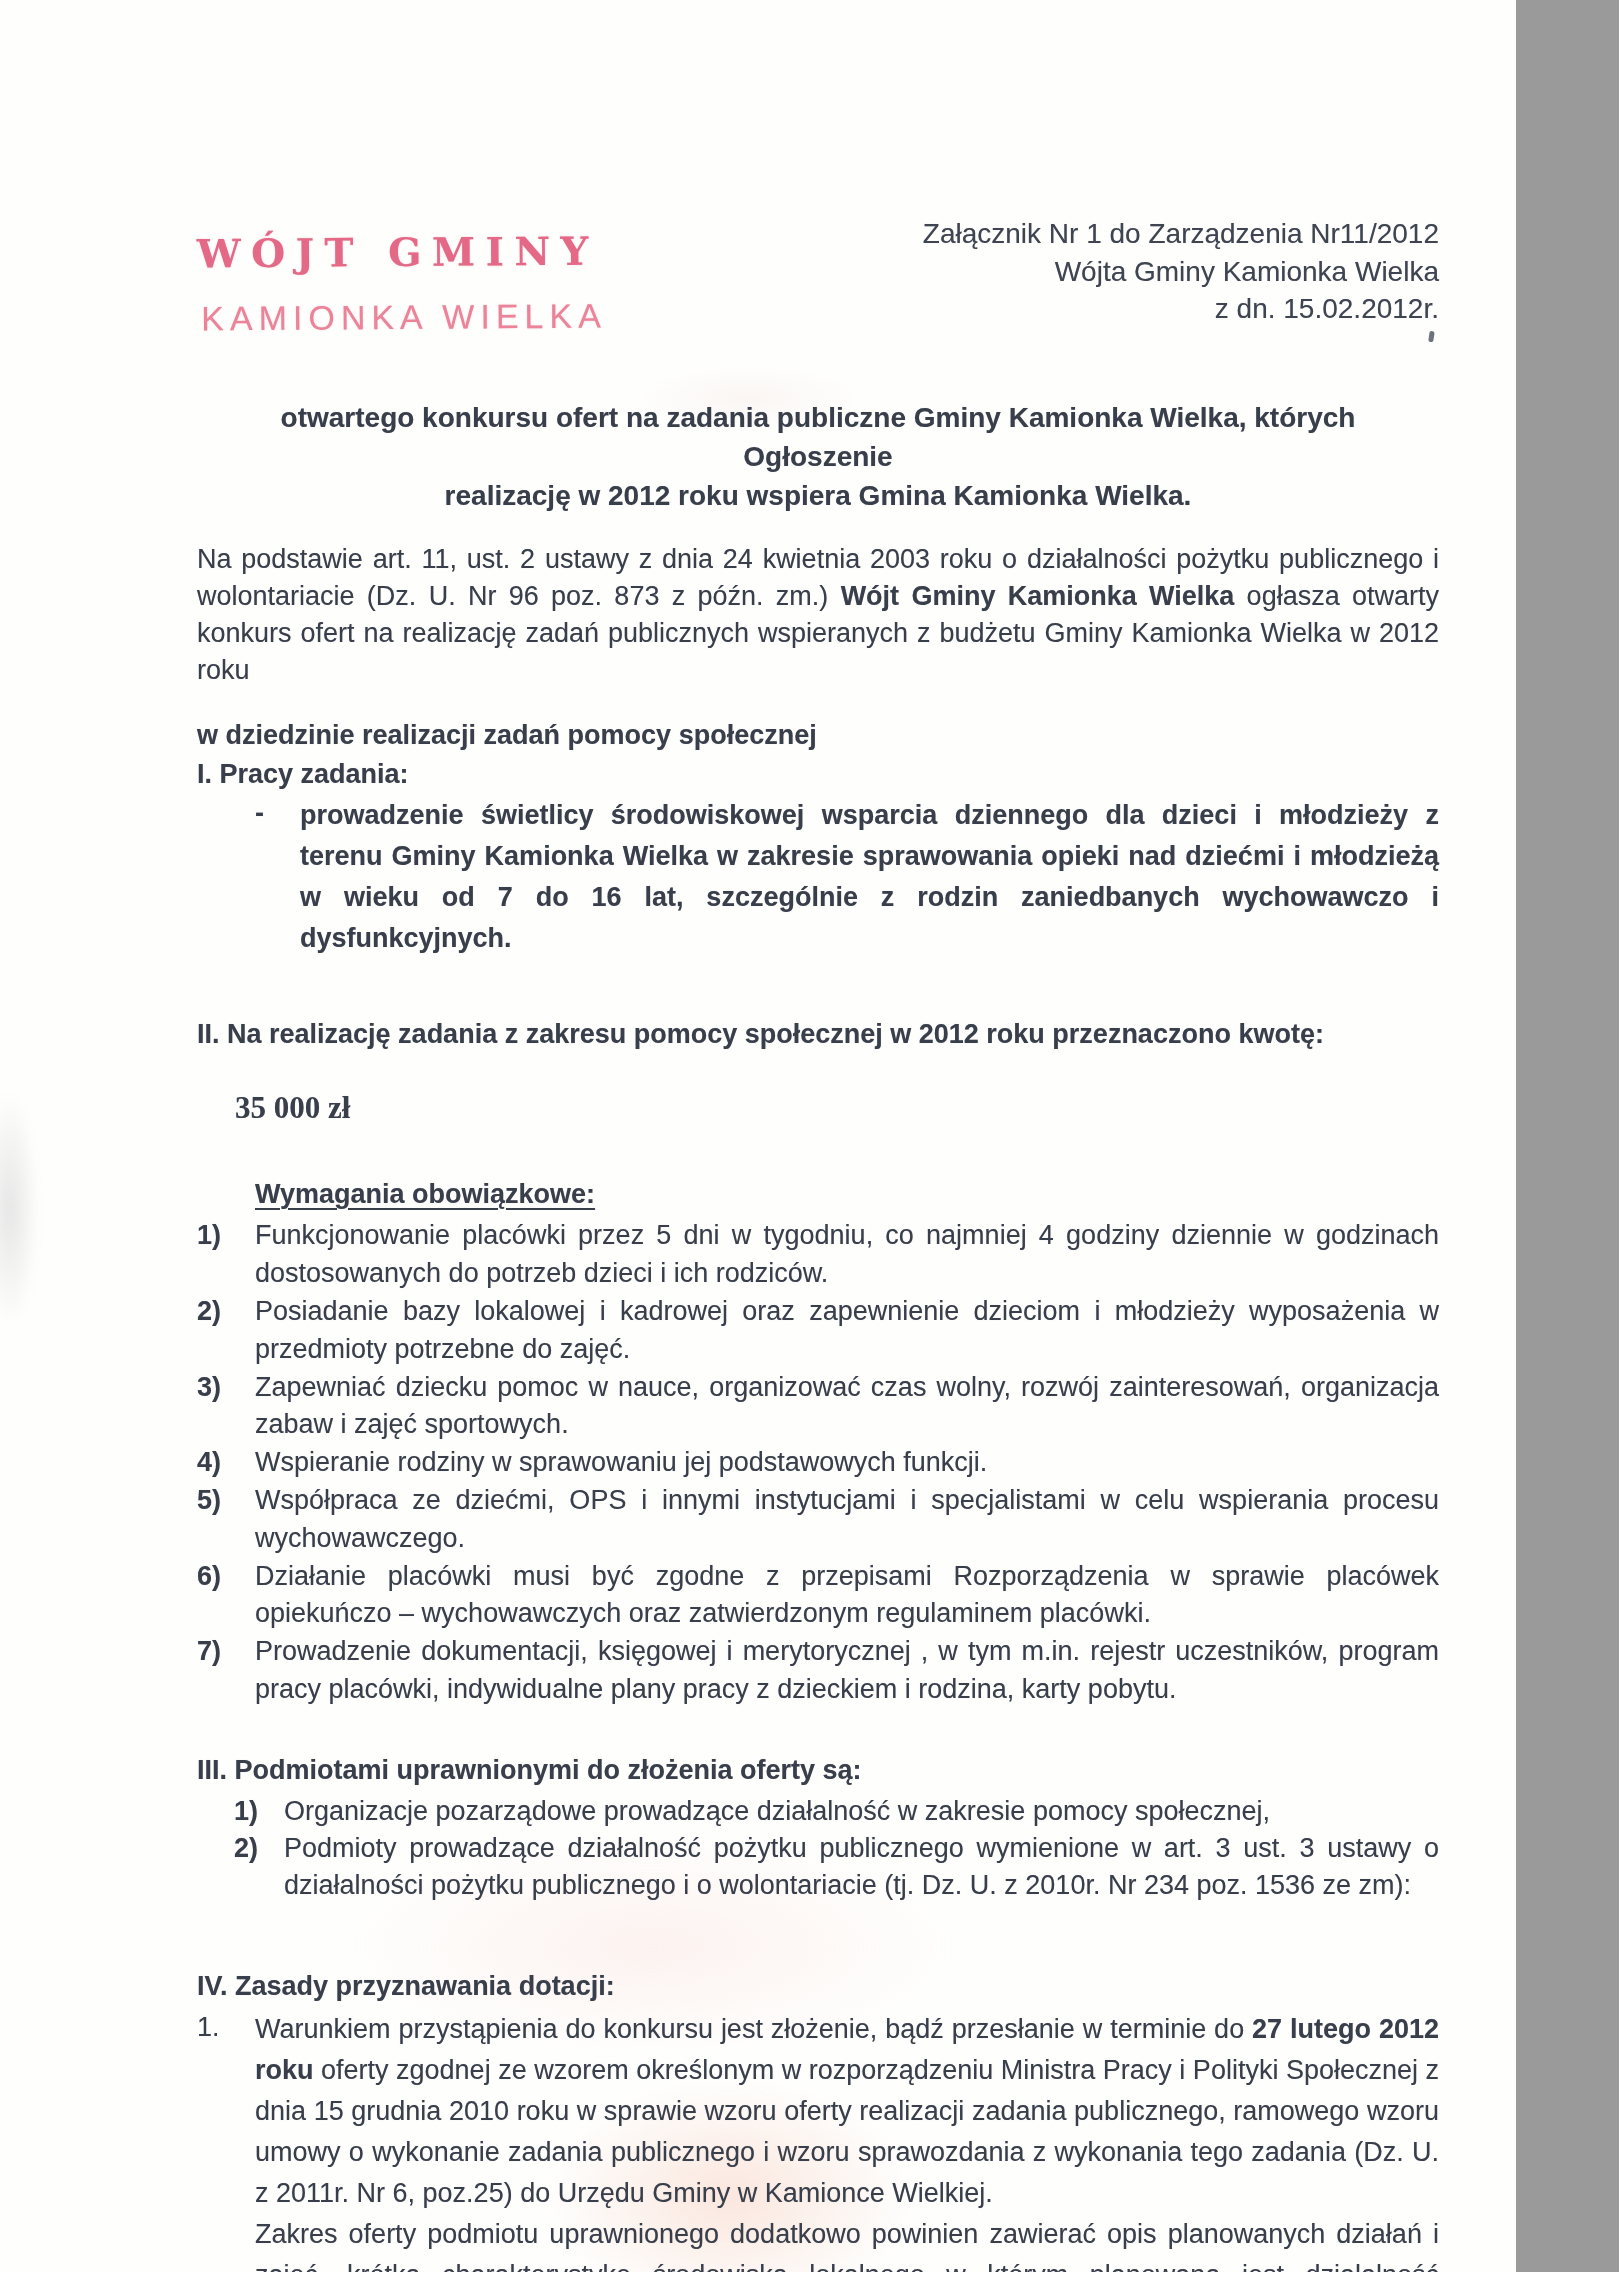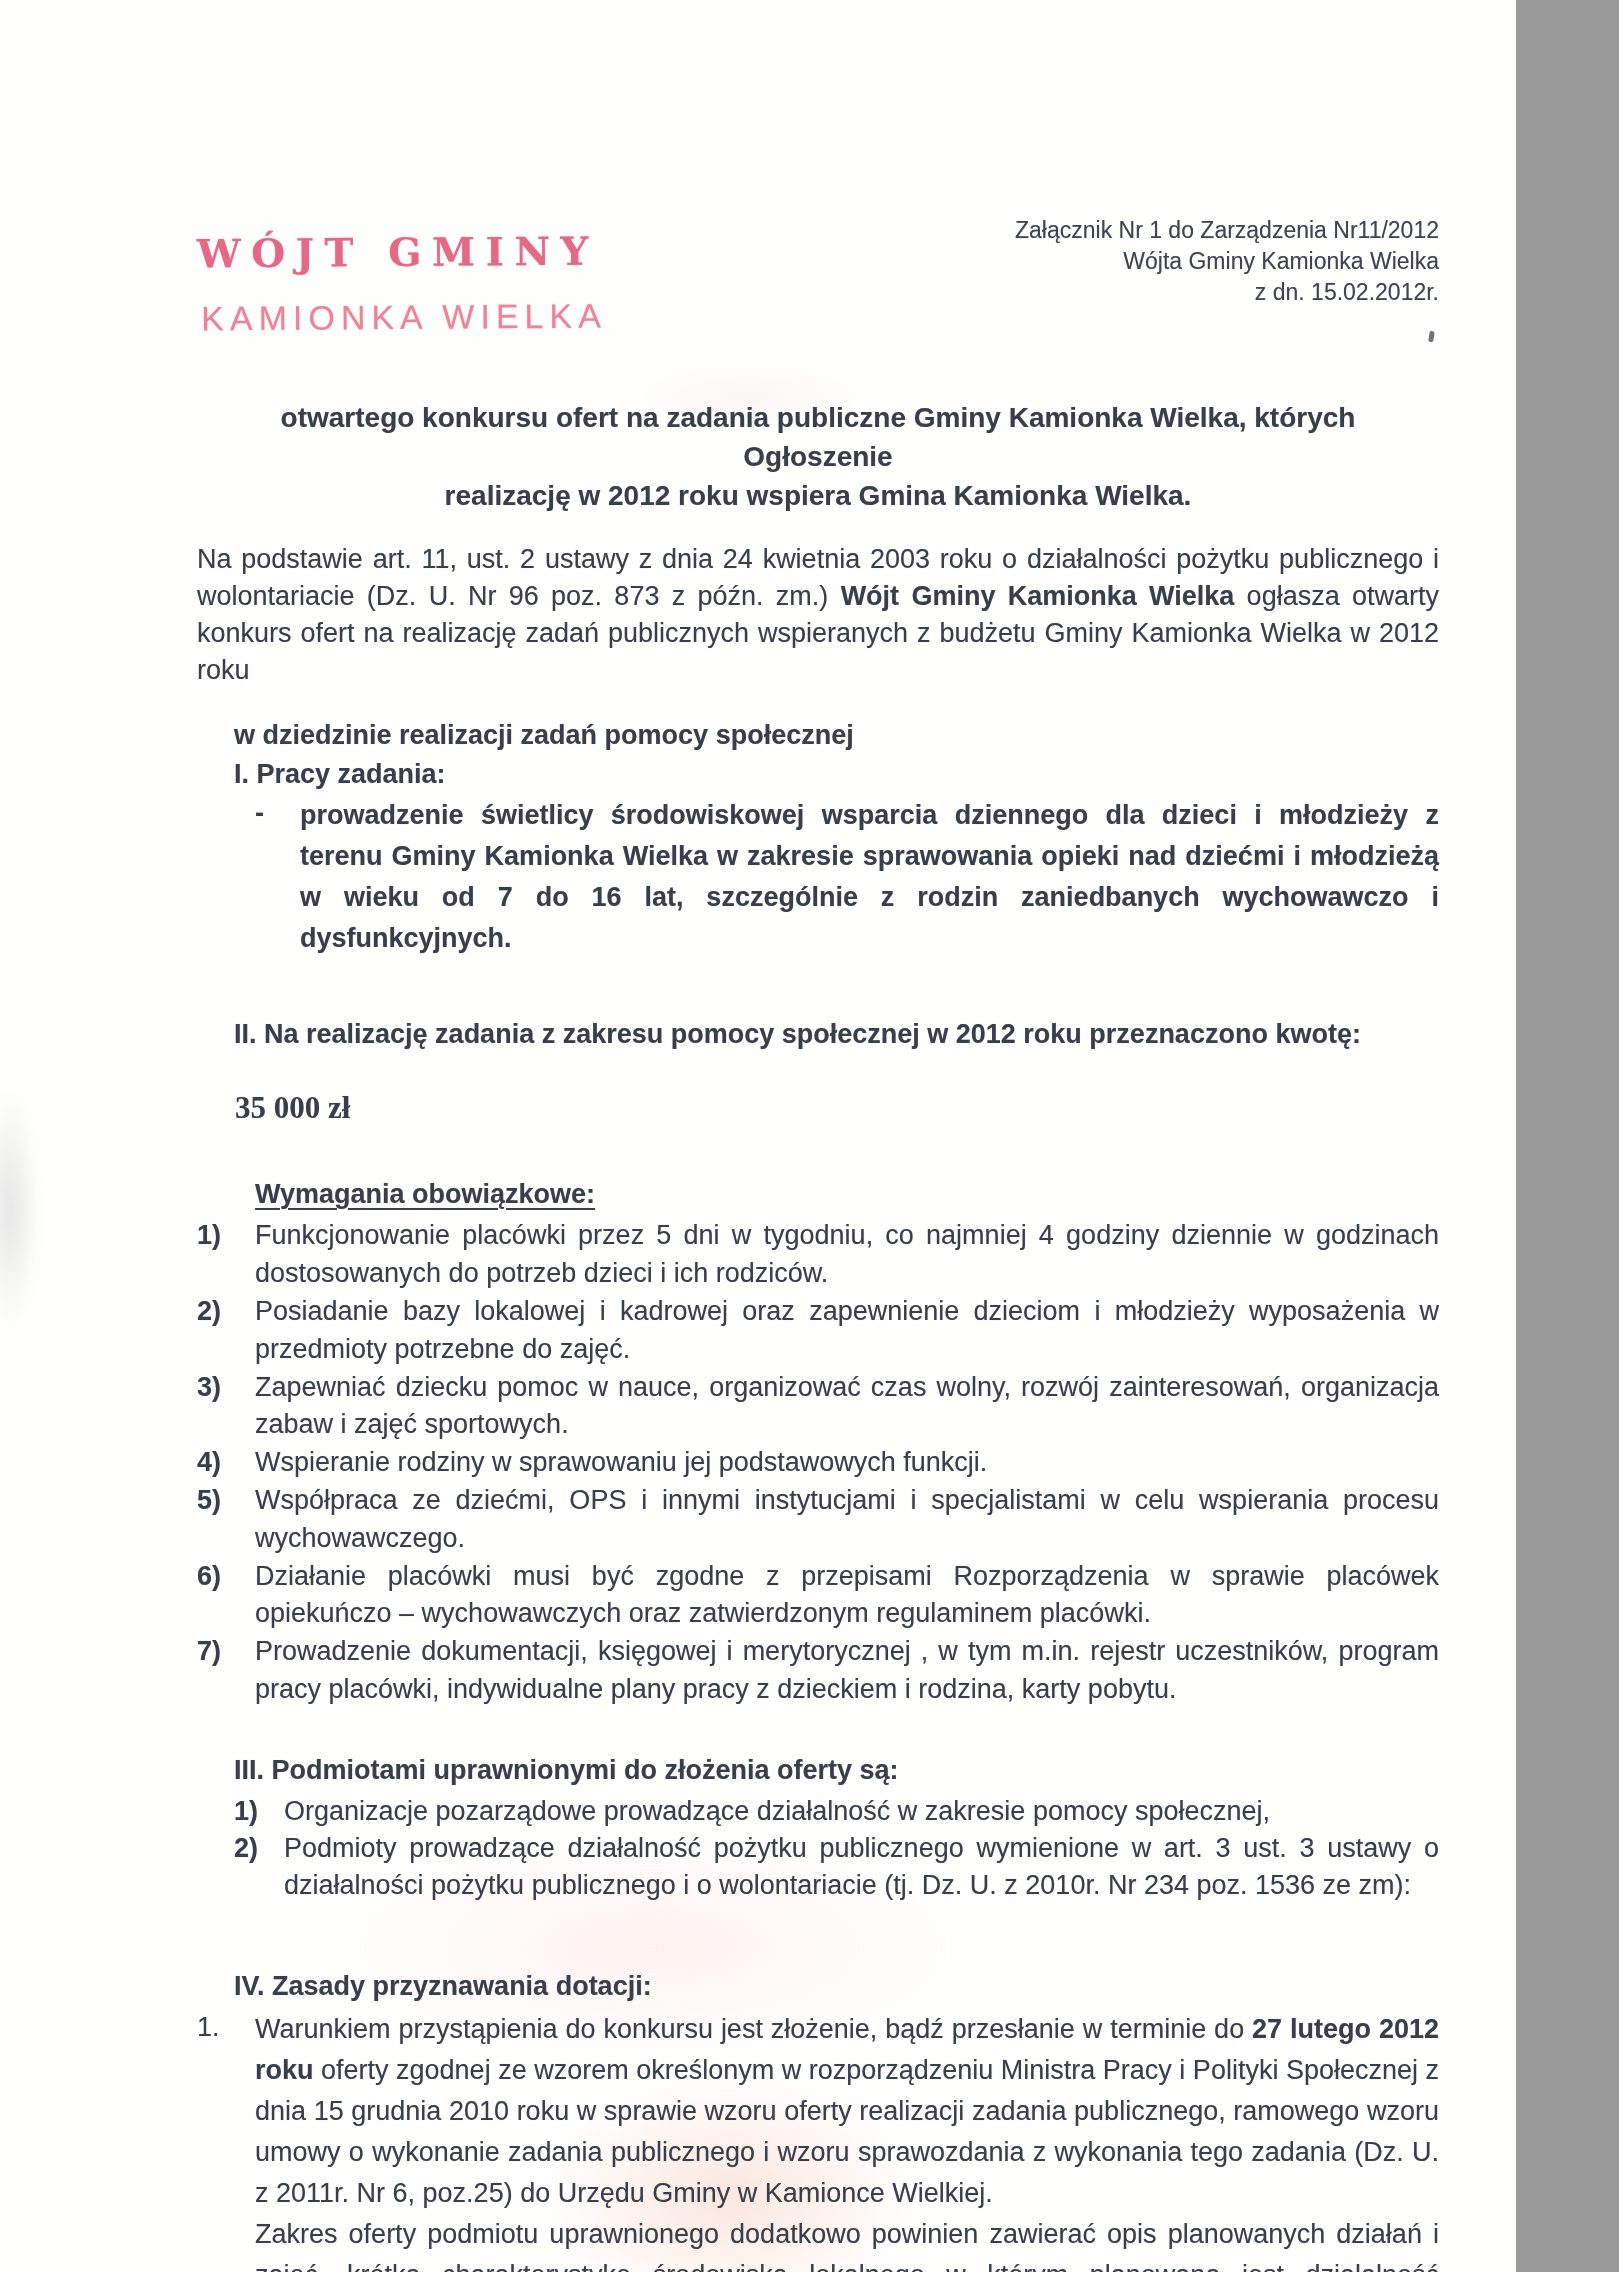--- a/index.html
+++ b/index.html
@@ -56,31 +56,31 @@
     margin-top:28px;margin-left:4px;
     font-family:"Liberation Sans", sans-serif;
     font-size:34px;line-height:1.0;letter-spacing:6px;
     color:#e9768f;text-shadow:0 0 1.3px rgba(233,118,143,.5);
     opacity:.9;
   }
   .attachment{
     position:relative;
     margin-top:18.4px;
     text-align:right;
-    font-size:23px;line-height:1.33;
+    font-size:28px;line-height:1.33;
     color:#3e4450;
     padding-right:0;
   }
   
   .title{margin:64px 0 0 0;text-align:center;font-size:28px;font-weight:bold;line-height:1.4;}
   
   .intro{margin-top:25px;text-align:justify;}
   b, .b{font-weight:bold;}
   
-  .line-b{font-weight:bold;margin-left:37px;}
+  .line-b{font-weight:bold;}
   .sec1-head{margin-top:2.6px;}
   .bullet{display:flex;margin-top:1.3px;font-weight:bold;}
   .bullet .dash{flex:none;width:45px;padding-left:58px;}
   .bullet .btxt{flex:1;text-align:justify;line-height:1.52;}
   .sec2-head{margin-top:57px;}
   .amount{
     margin-top:34px;margin-left:38px;
     font-family:"Liberation Serif", serif;
     font-weight:bold;font-size:31px;
   }

